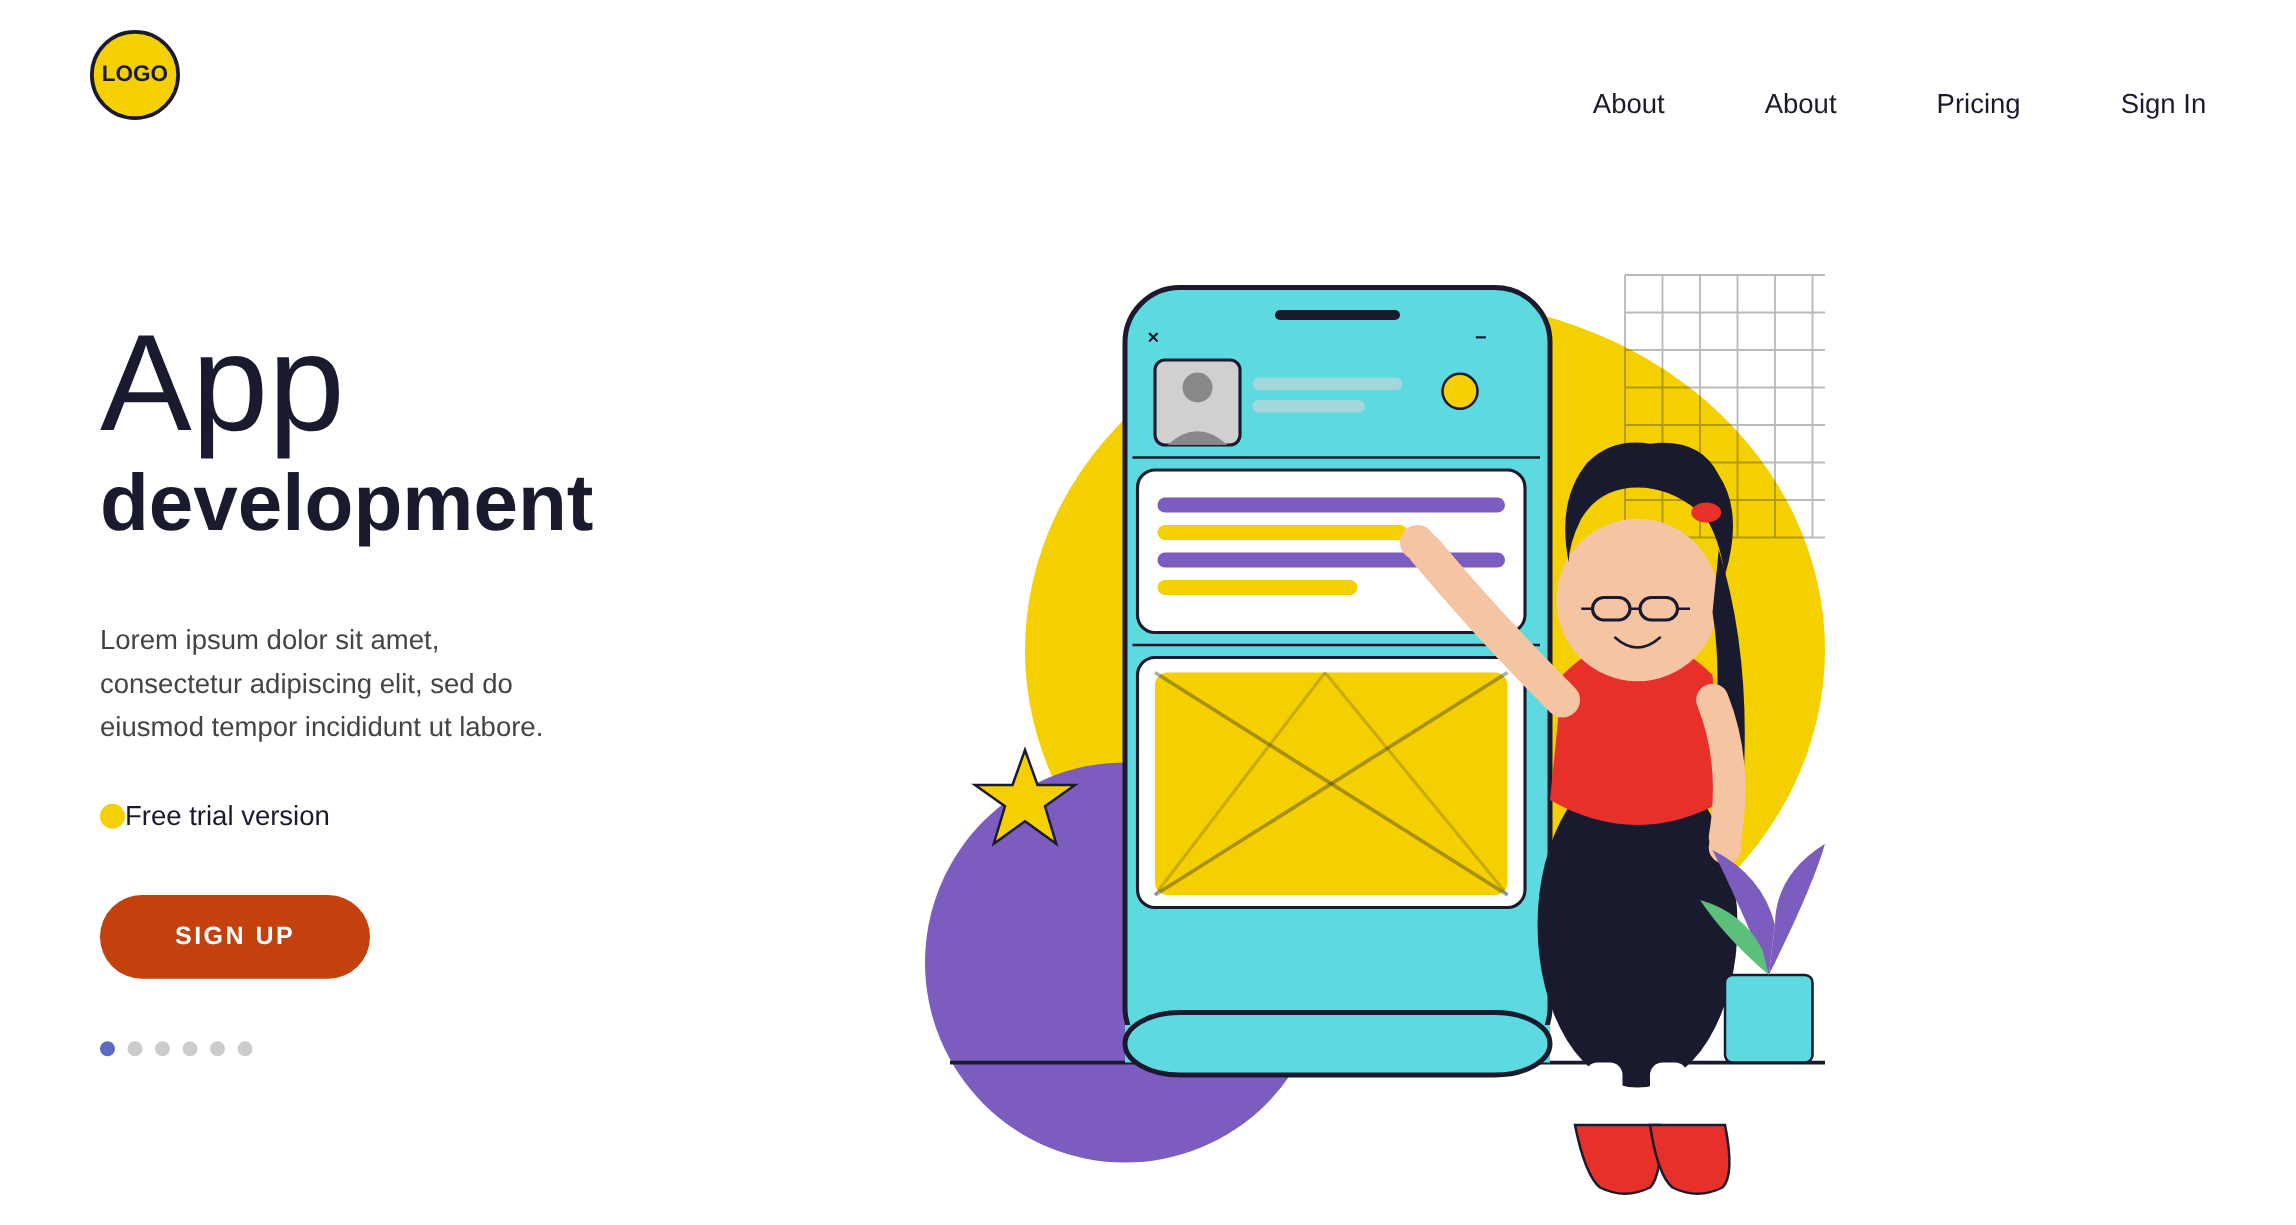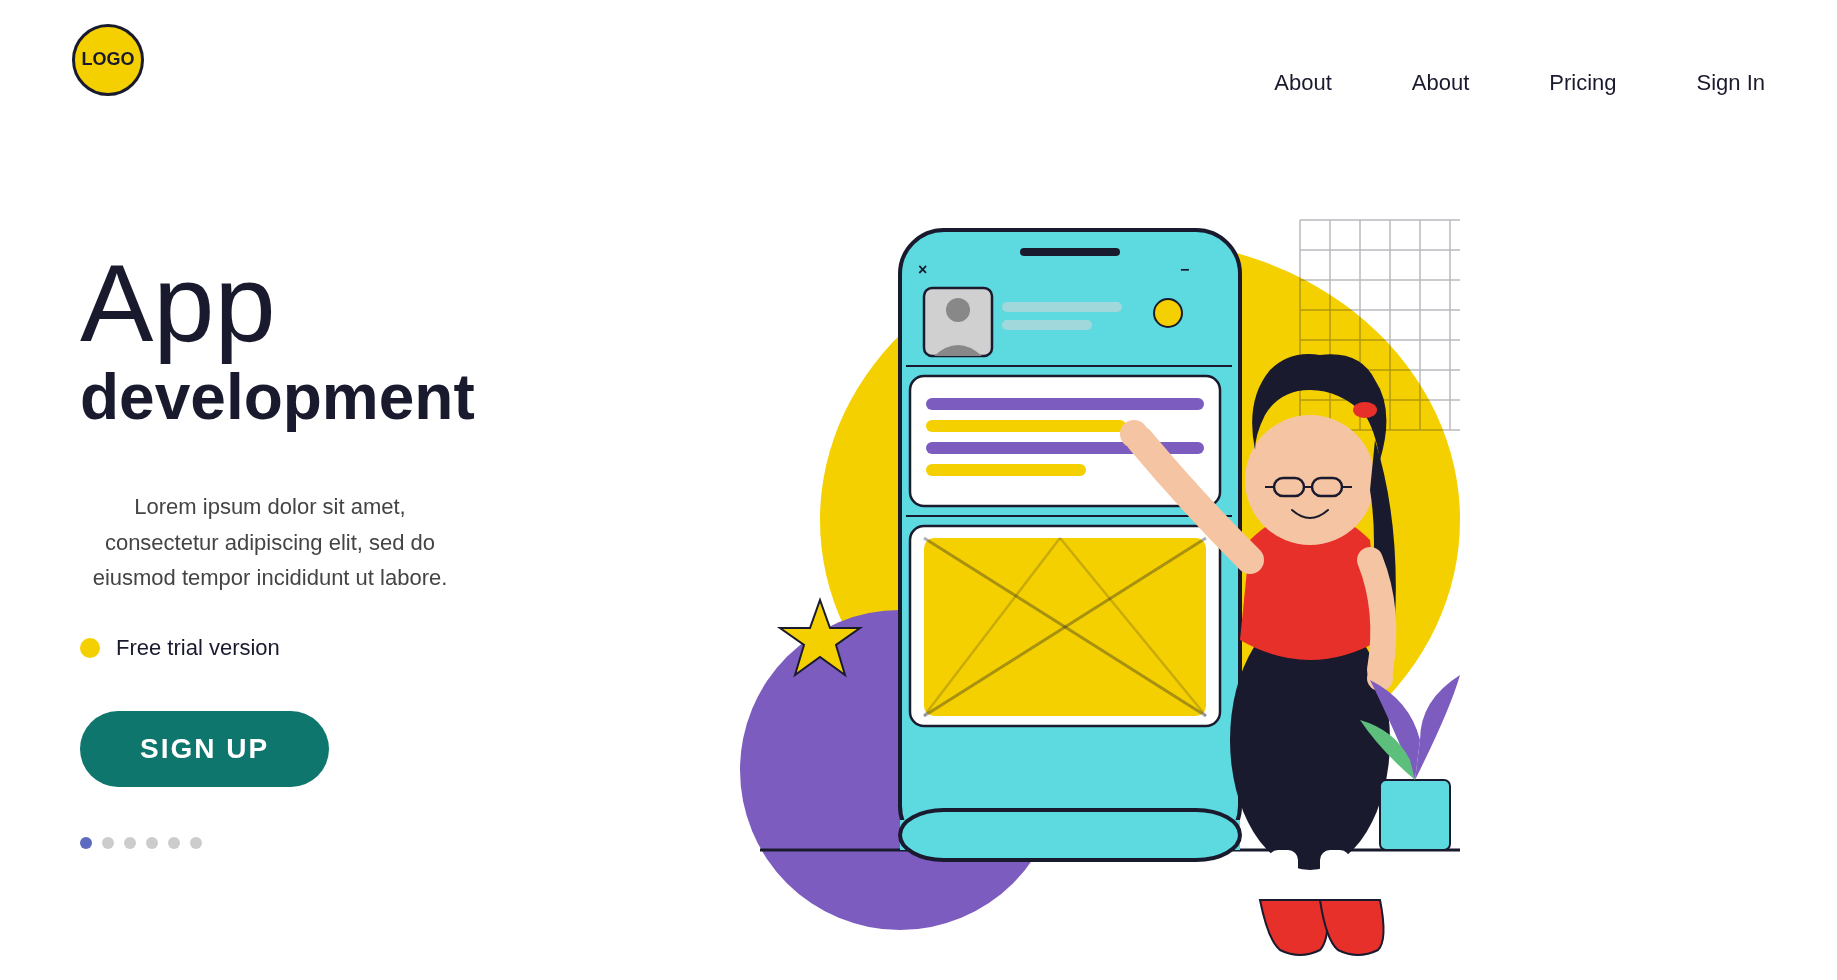--- a/index.html
+++ b/index.html
@@ -77,49 +77,47 @@
       color: #1a1a2e;
       line-height: 1;
       margin-bottom: 60px;
     }
     .hero-description {
       font-size: 22px;
       color: #444;
       line-height: 1.6;
       margin-bottom: 40px;
       max-width: 380px;
-      text-align: center;
     }
     .features-list {
       list-style: none;
       margin-bottom: 50px;
     }
     .features-list li {
       display: flex;
       align-items: center;
-      gap: 16px;
       font-size: 22px;
       color: #1a1a2e;
       margin-bottom: 18px;
       font-weight: 500;
     }
     .bullet-dot {
       width: 20px;
       height: 20px;
       border-radius: 50%;
       background: #F5D000;
       flex-shrink: 0;
     }
     .sign-up-btn {
-      background: #0f766e;
+      background: #c2410c;
       color: #fff;
       border: none;
       border-radius: 50px;
       padding: 22px 60px;
-      font-size: 28px;
+      font-size: 20px;
       font-weight: 800;
       letter-spacing: 2px;
       cursor: pointer;
       text-transform: uppercase;
     }
     .pagination-dots {
       display: flex;
       gap: 10px;
       margin-top: 50px;
       align-items: center;

